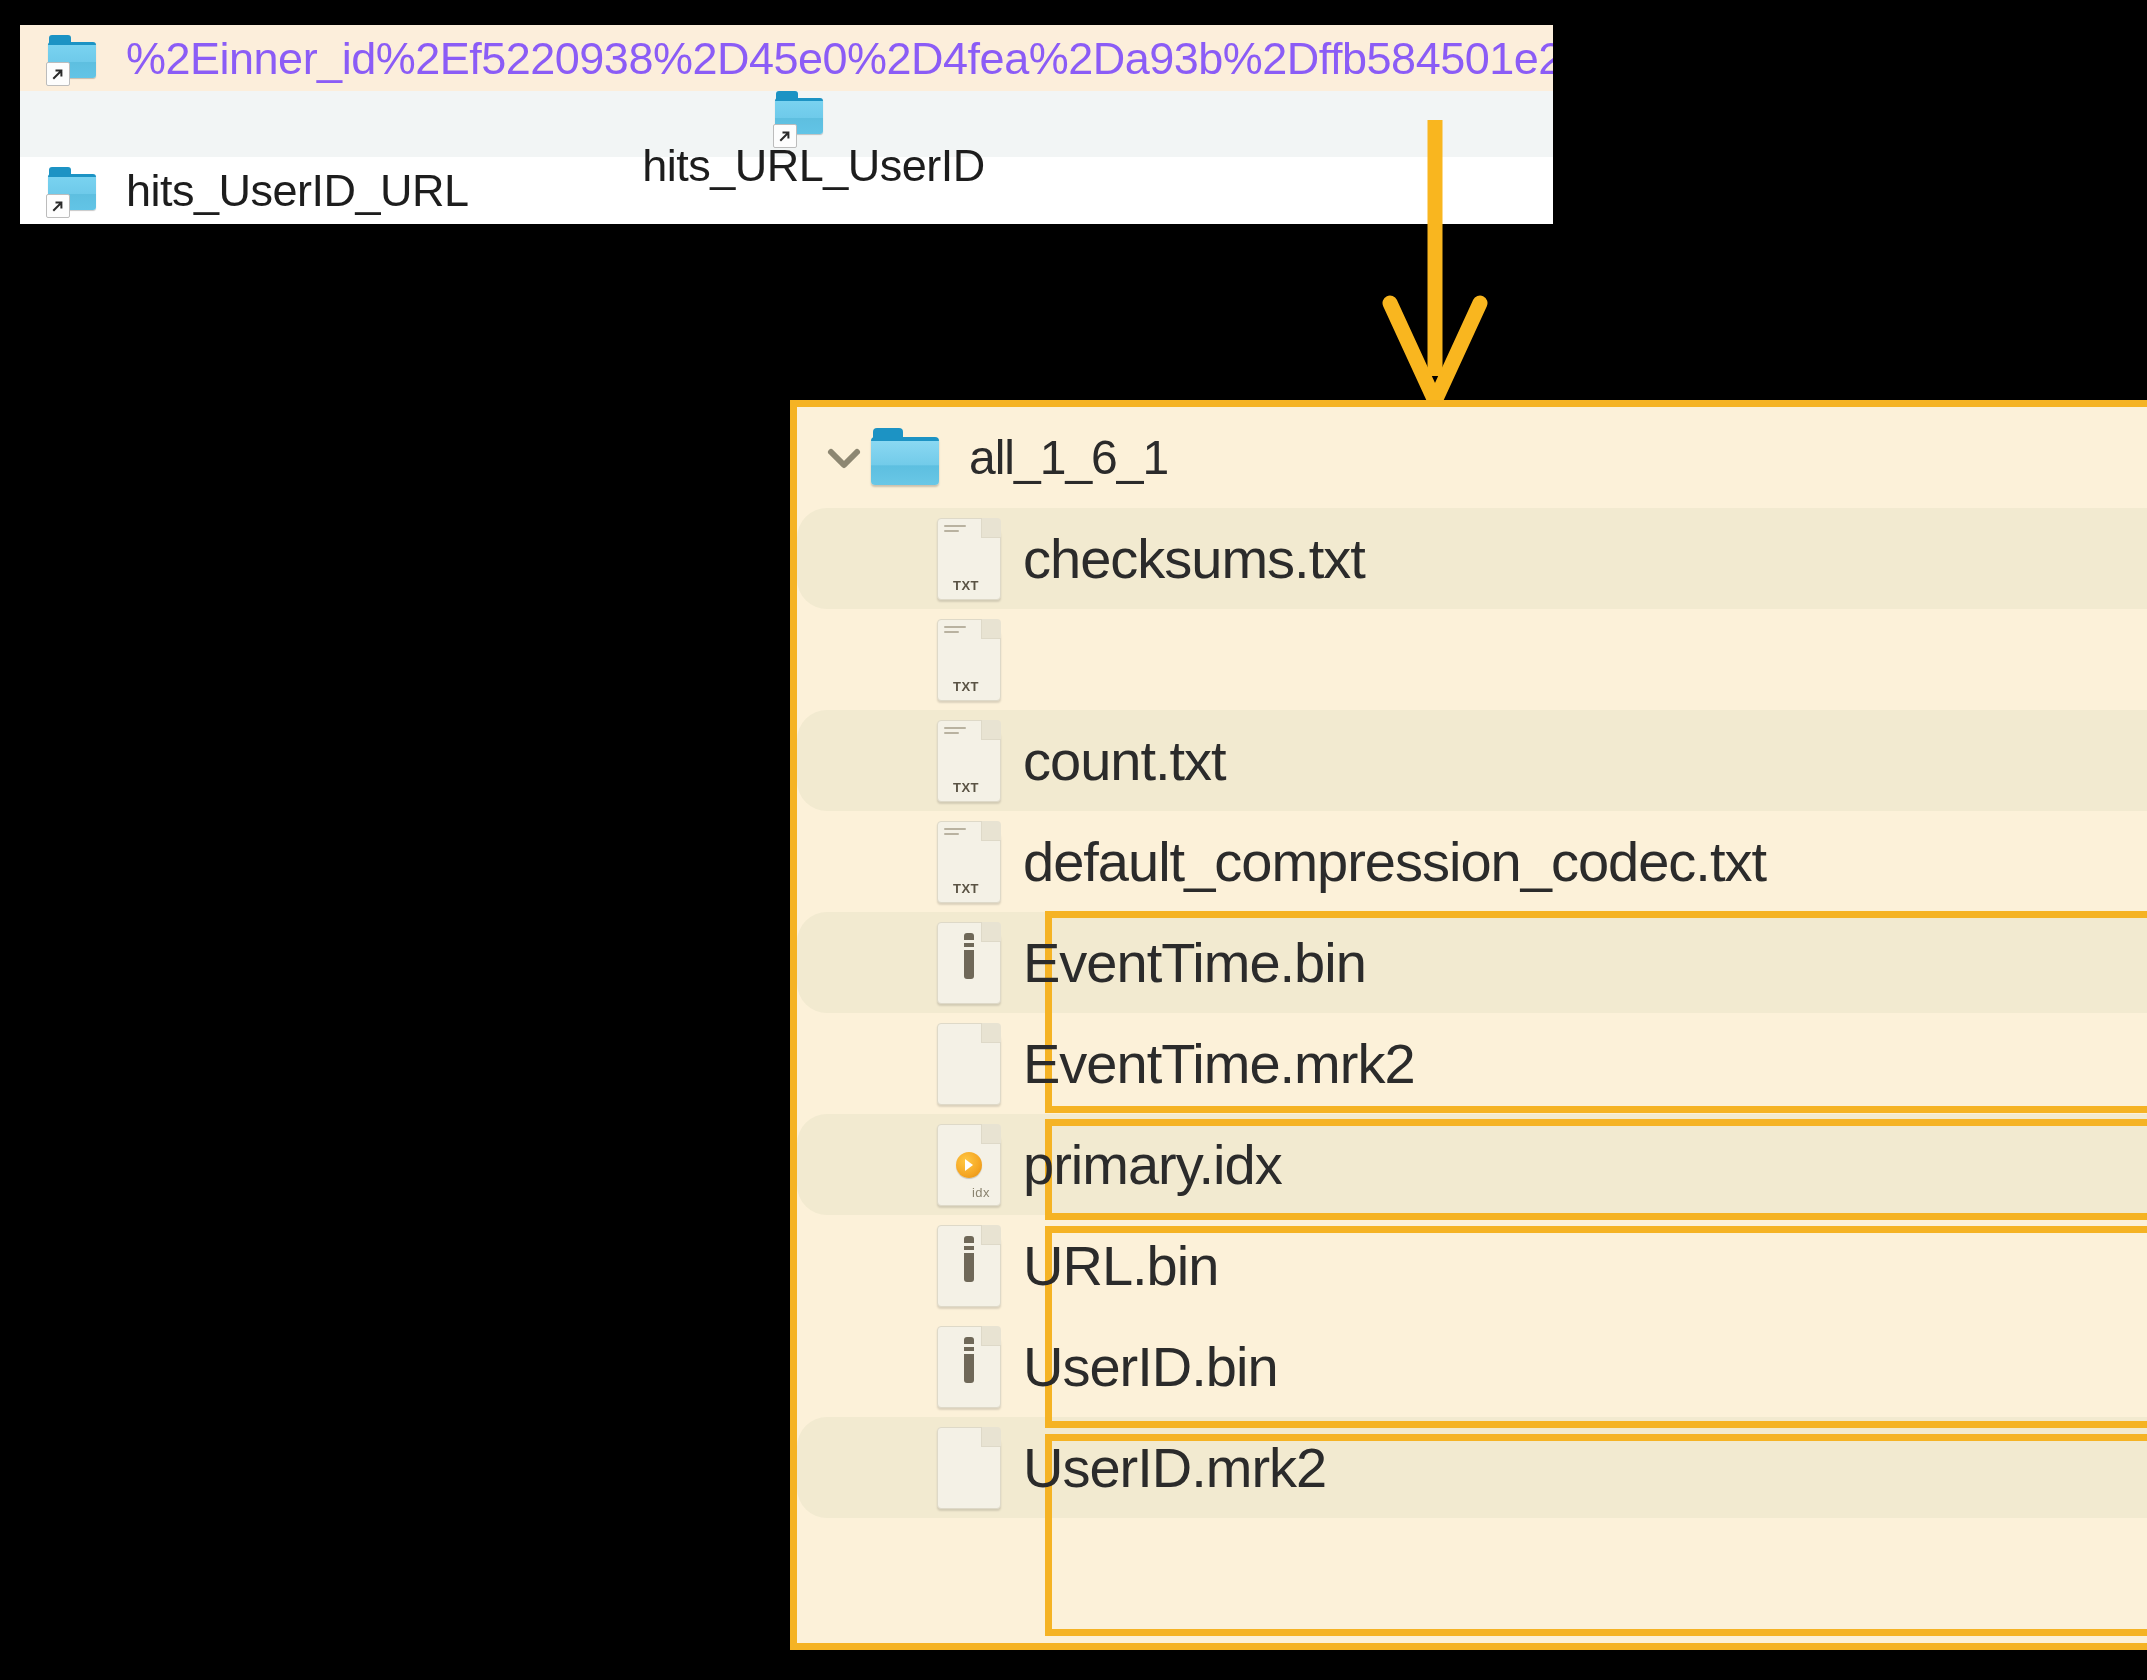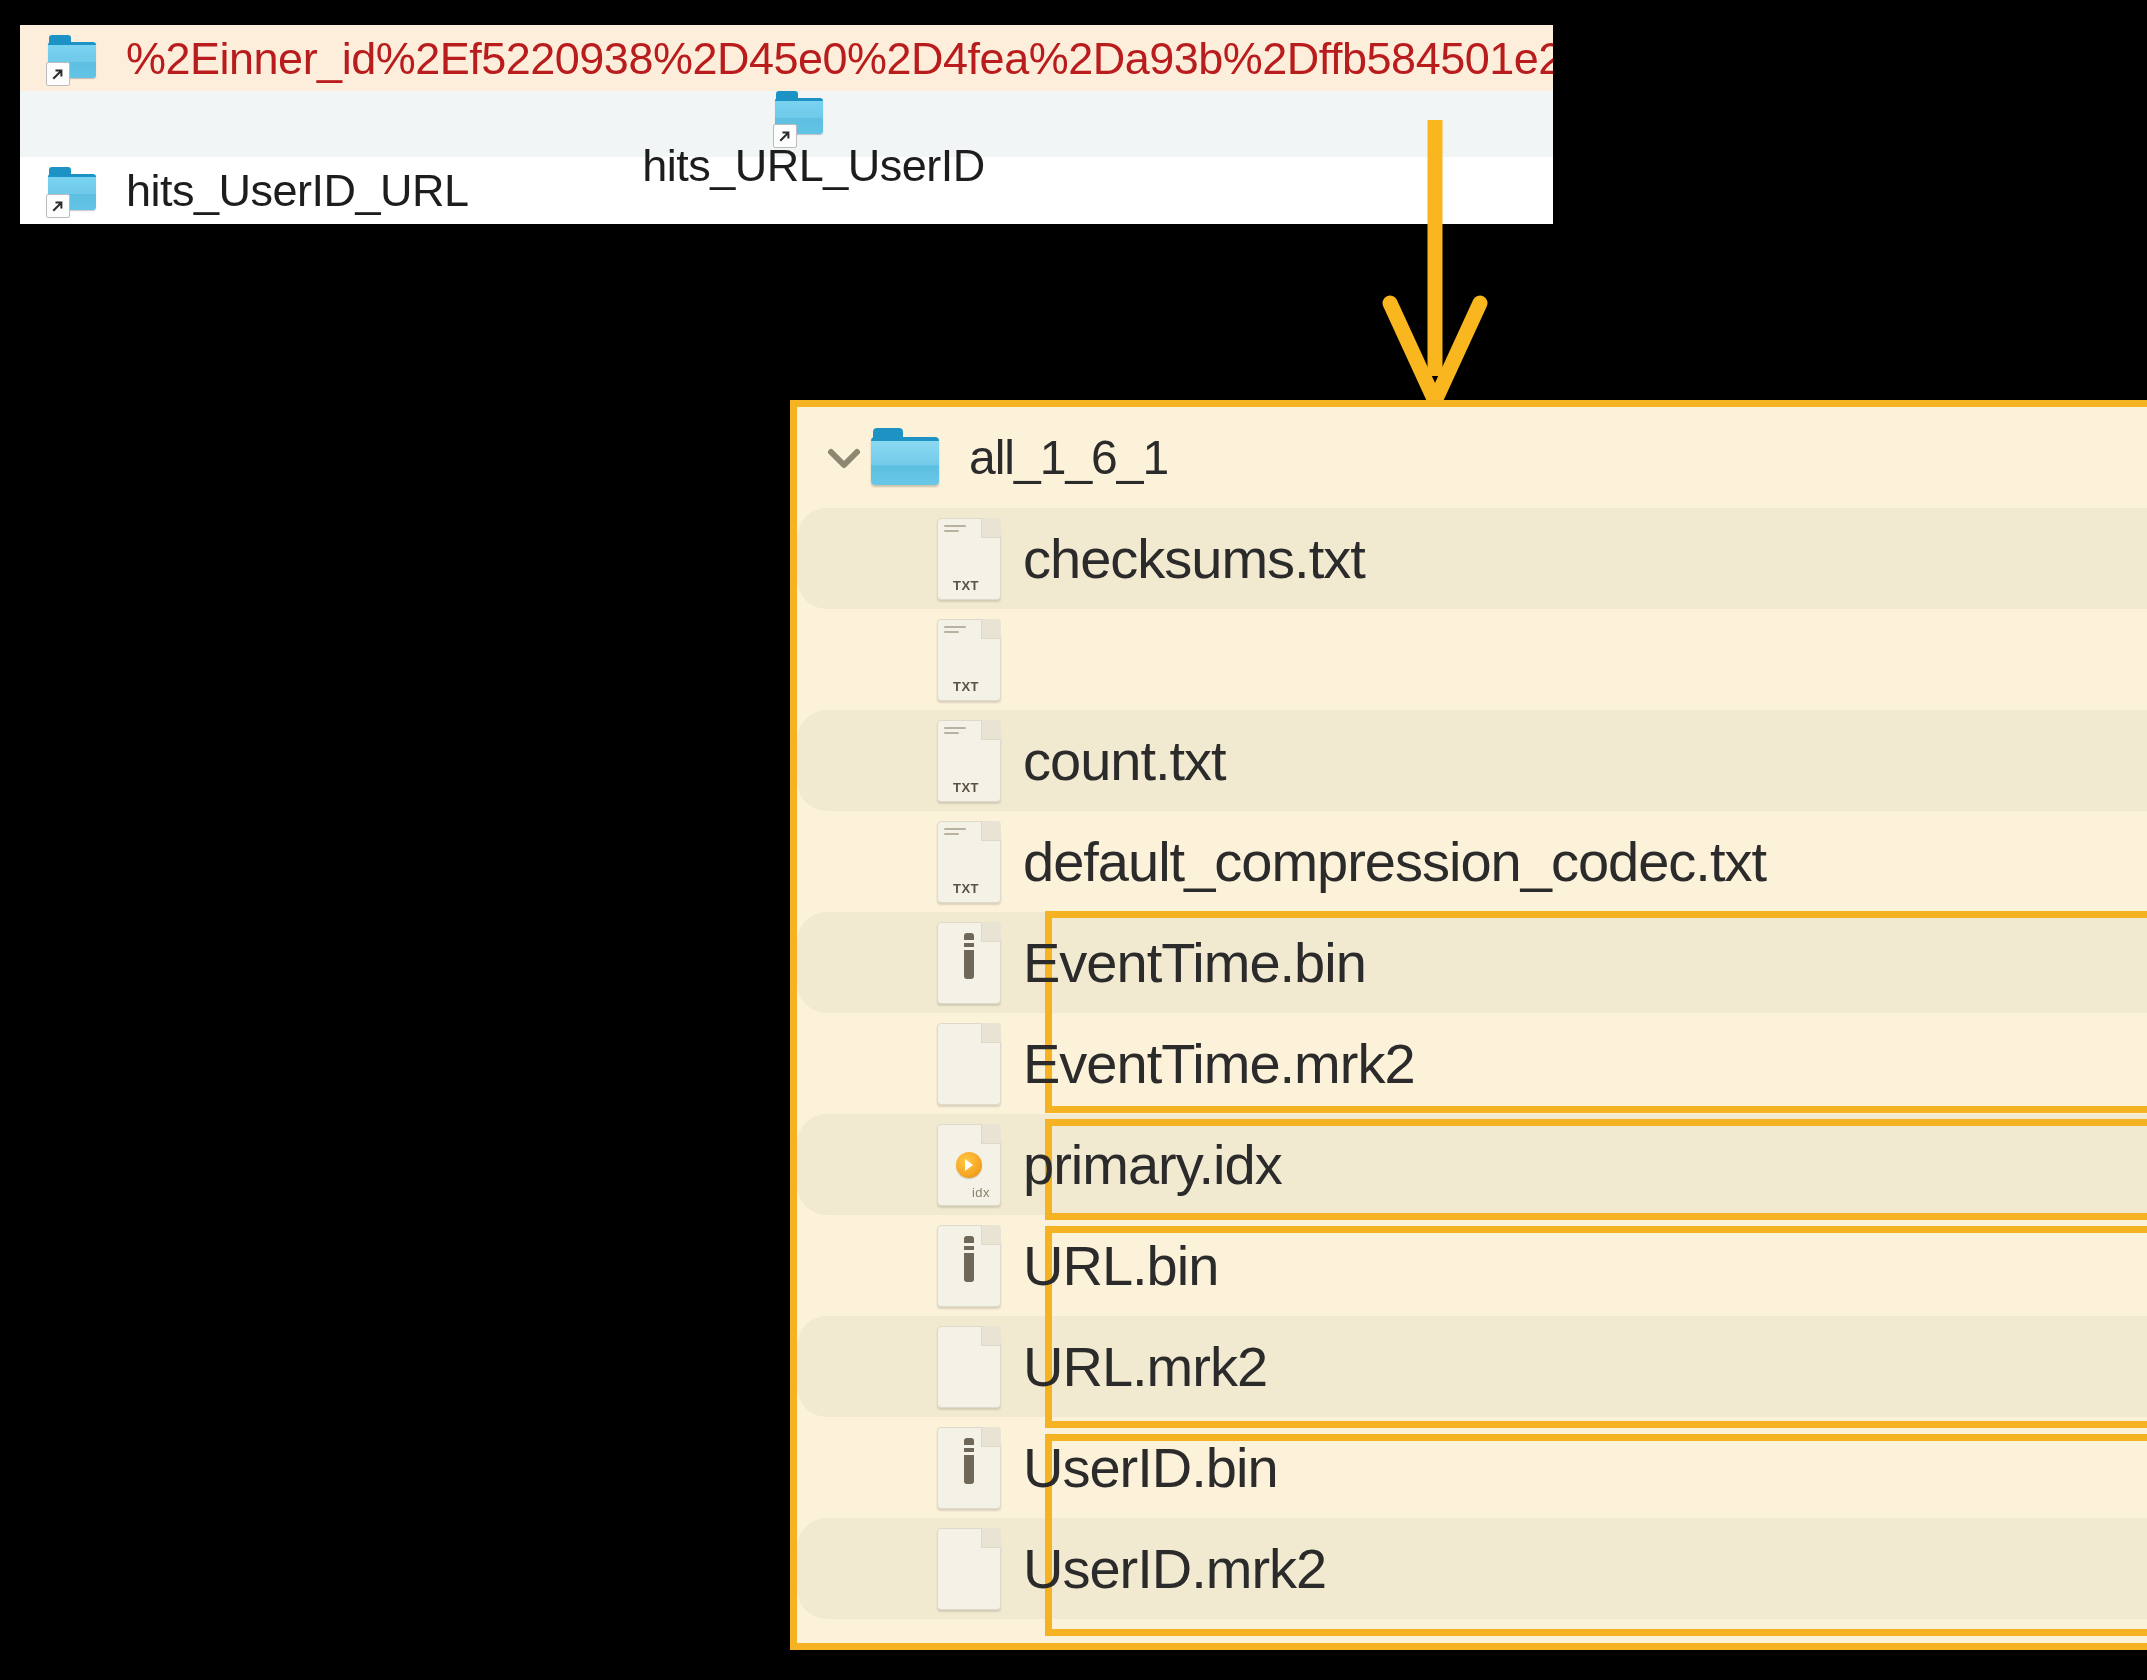--- a/index.html
+++ b/index.html
@@ -15,21 +15,21 @@
     background:#ffffff;overflow:hidden;
   }
   .tp-row{
     height:66px;display:flex;align-items:center;box-sizing:border-box;
     padding-left:28px;white-space:nowrap;
   }
   .tp-row.sel{background:#fceedb;}
   .tp-row.alt{background:#f2f5f5;flex-direction:column;}
   .tp-row.plain{background:#ffffff;}
   .tp-label{
-    font-size:45px;color:#b91c1c;letter-spacing:-0.5px;margin-left:26px;
+    font-size:45px;color:#8b5cf6;letter-spacing:-0.5px;margin-left:26px;
     line-height:1;font-weight:400;
   }
   .tp-row.alt .tp-label,.tp-row.plain .tp-label{color:#1d1d1d;}
 
   
   .folder-ico{position:relative;width:52px;height:46px;flex:0 0 52px;}
   .folder-ico .tab{
     position:absolute;left:1px;top:0;width:22px;height:9px;border-radius:3px 3px 0 0;
     background:#1c93c4;
   }
@@ -283,27 +283,20 @@
 
   <div class="tr-row tr-child">
     <span class="doc">
       <span class="sheet"></span>
         <span class="fold"></span>
         <span class="pin"></span>
     </span>
     <span class="tr-label">URL.bin</span>
   </div>
 
-  <div class="tr-row tr-child stripe">
-    <span class="doc">
-      <span class="sheet"></span>
-        <span class="fold"></span>
-    </span>
-    <span class="tr-label">URL.mrk2</span>
-  </div>
 
   <div class="tr-row tr-child">
     <span class="doc">
       <span class="sheet"></span>
         <span class="fold"></span>
         <span class="pin"></span>
     </span>
     <span class="tr-label">UserID.bin</span>
   </div>
 

